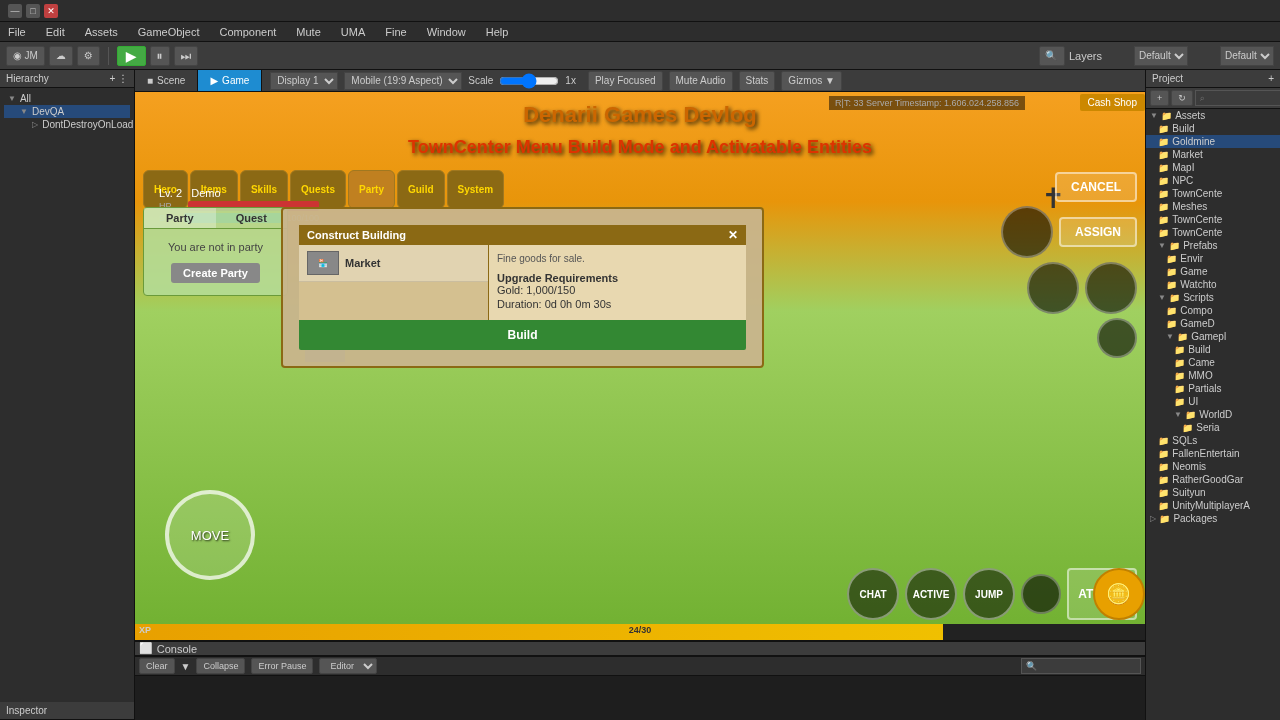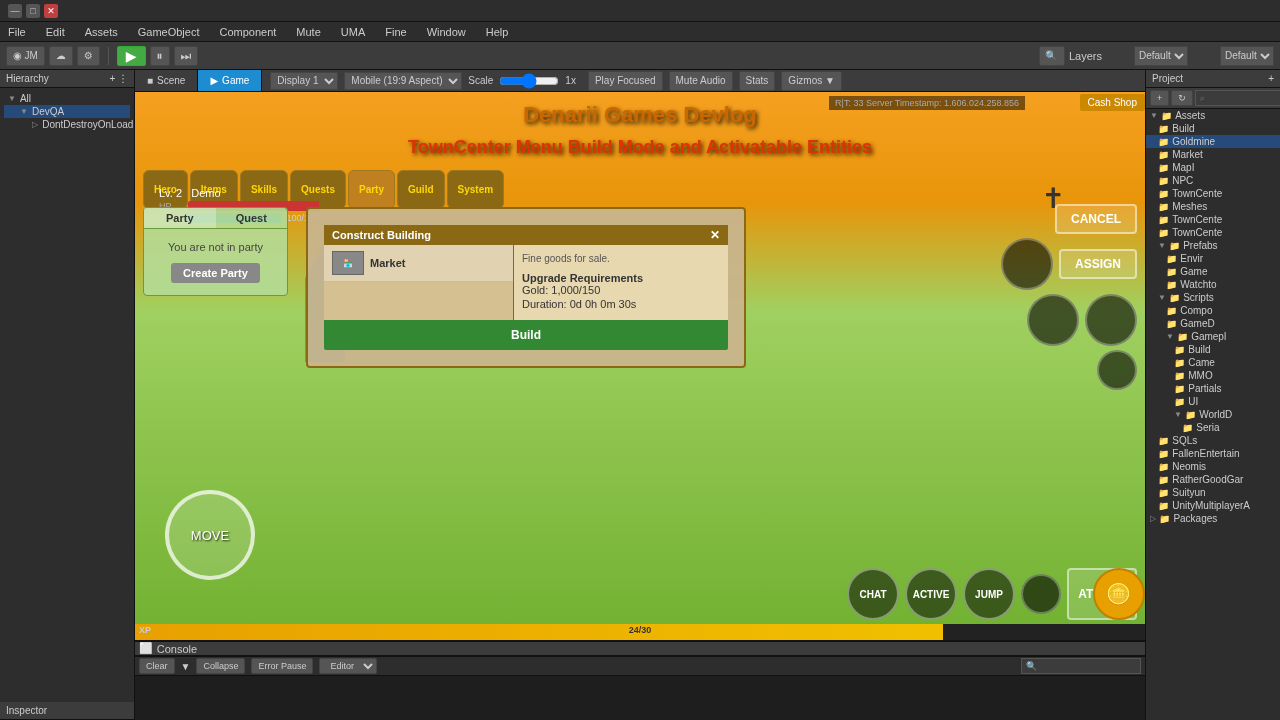--- a/index.html
+++ b/index.html
@@ -100,24 +100,24 @@
     .player-level { color: #fff; font-size: 11px; margin-bottom: 2px; }
     .hp-bar-container { width: 160px; margin-bottom: 2px; }
     .bar-label { font-size: 9px; color: #aaa; margin-right: 4px; }
     .hp-bar { height: 10px; background: #333; border-radius: 2px; overflow: hidden; }
     .hp-fill { height: 100%; background: #cc3333; }
     .sta-bar { height: 10px; background: #333; border-radius: 2px; overflow: hidden; }
     .sta-fill { height: 100%; background: #3399cc; }
 
     
     #construct-dialog {
-      position: absolute; top: 115px; left: 171px;
+      position: absolute; top: 115px; left: 146px;
       background: rgba(200,180,140,0.95); border: 2px solid #8B6914;
       border-radius: 4px; padding: 16px;
-      width: 440px;
+      width: 483px;
     }
     #construct-dialog .dialog-title-bar {
       background: #8B6914; color: #fff; padding: 3px 8px; font-size: 11px;
       font-weight: bold; display: flex; align-items: center; justify-content: space-between;
     }
     #construct-dialog .dialog-close {
       color: #fff; cursor: pointer; font-weight: bold; font-size: 12px;
     }
     #construct-dialog .dialog-body {
       display: flex; padding: 0;
@@ -185,21 +185,21 @@
       clip-path: polygon(50% 0%, 100% 30%, 100% 100%, 0% 100%, 0% 30%);
     }
 
     
     #right-buttons {
       position: absolute; right: 8px; top: 80px;
       display: flex; flex-direction: column; align-items: flex-end; gap: 4px;
     }
     .cancel-btn {
       background: rgba(255,255,255,0.15); color: #fff; border: 2px solid rgba(255,255,255,0.5);
-      padding: 6px 14px; font-size: 12px; font-weight: bold; cursor: pointer; border-radius: 4px; margin-top: 32px;
+      padding: 6px 14px; font-size: 12px; font-weight: bold; cursor: pointer; border-radius: 4px;
     }
     .assign-btn {
       background: rgba(255,255,255,0.15); color: #fff; border: 2px solid rgba(255,255,255,0.5);
       padding: 6px 14px; font-size: 12px; font-weight: bold; cursor: pointer; border-radius: 4px;
     }
     .attack-btn {
       background: rgba(255,255,255,0.15); color: #fff; border: 2px solid rgba(255,255,255,0.5);
       padding: 6px 14px; font-size: 12px; font-weight: bold; cursor: pointer; border-radius: 4px;
     }
 

